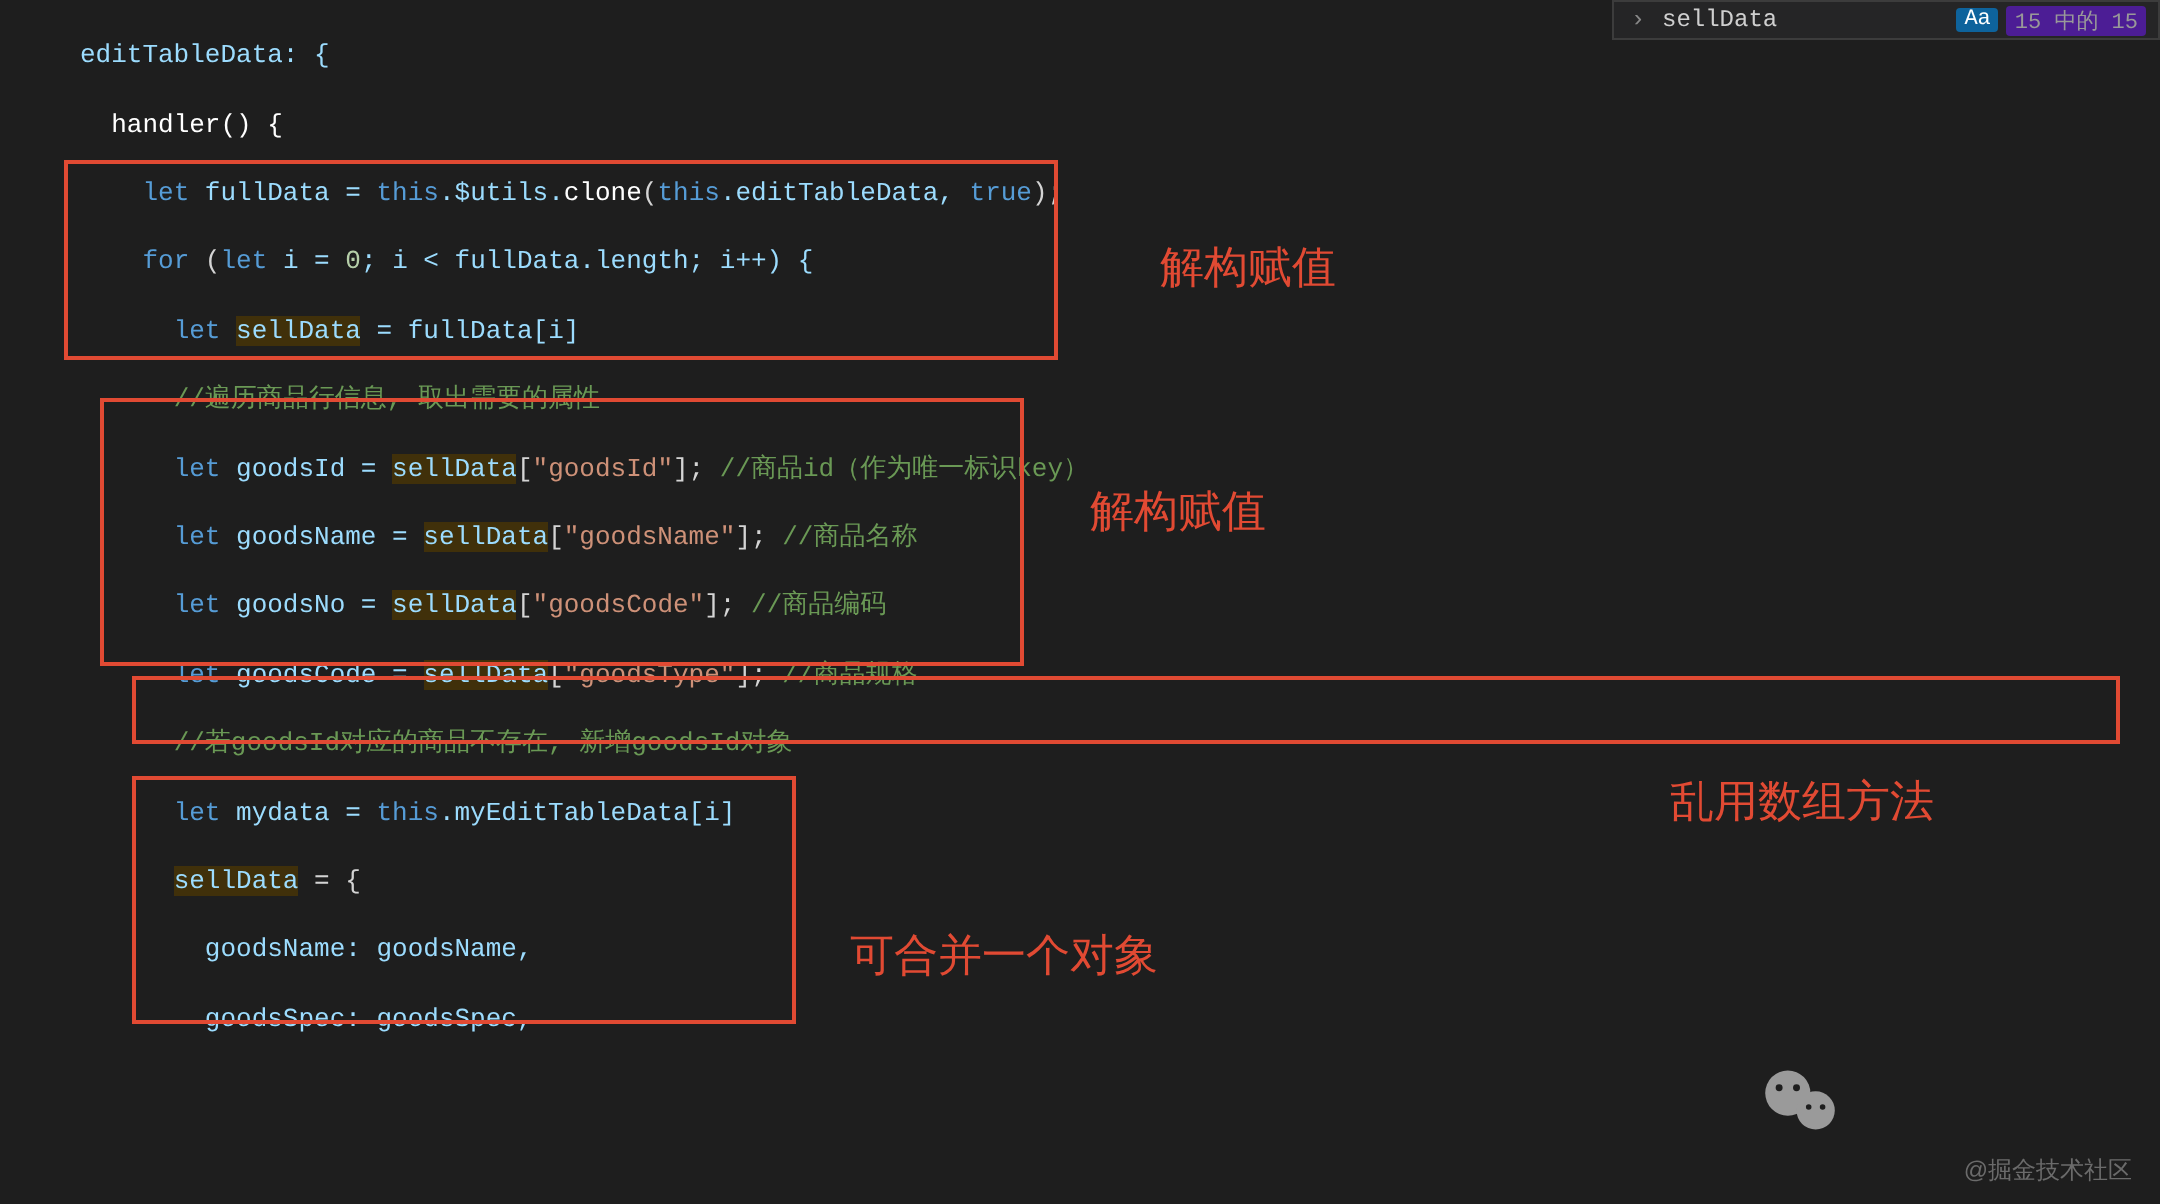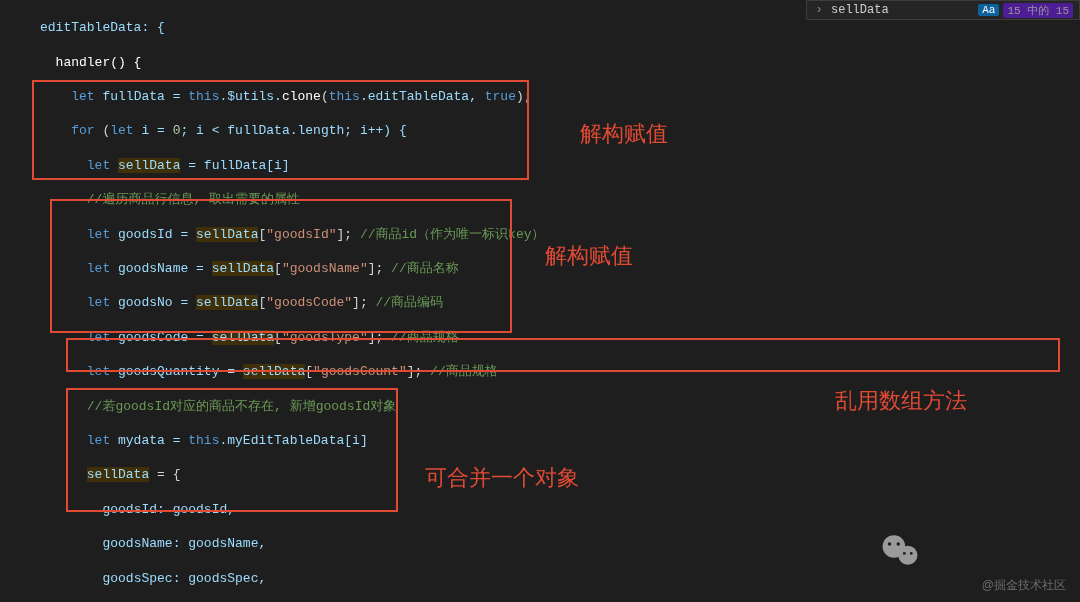--- a/index.html
+++ b/index.html
@@ -116,25 +116,23 @@
 <span class="line"><span class="pl">editTableData: {</span></span>
 <span class="line">  <span class="fn">handler() {</span></span>
 <span class="line">    <span class="kw">let</span><span class="pl"> fullData = </span><span class="kw">this</span><span class="pl">.$utils.</span><span class="fn">clone</span><span class="pu">(</span><span class="kw">this</span><span class="pl">.editTableData, </span><span class="kw">true</span><span class="pu">);</span></span>
 <span class="line">    <span class="kw">for</span><span class="pu"> (</span><span class="kw">let</span><span class="pl"> i = </span><span class="nu">0</span><span class="pl">; i &lt; fullData.length; i++) {</span></span>
 <span class="line">      <span class="kw">let</span><span class="pu"> </span><span class="pl hl">sellData</span><span class="pl"> = fullData[i]</span></span>
 <span class="line">      <span class="cm">//遍历商品行信息, 取出需要的属性</span></span>
 <span class="line">      <span class="kw">let</span><span class="pl"> goodsId = </span><span class="pl hl">sellData</span><span class="pu">[</span><span class="st">"goodsId"</span><span class="pu">]; </span><span class="cm">//商品id（作为唯一标识key）</span></span>
 <span class="line">      <span class="kw">let</span><span class="pl"> goodsName = </span><span class="pl hl">sellData</span><span class="pu">[</span><span class="st">"goodsName"</span><span class="pu">]; </span><span class="cm">//商品名称</span></span>
 <span class="line">      <span class="kw">let</span><span class="pl"> goodsNo = </span><span class="pl hl">sellData</span><span class="pu">[</span><span class="st">"goodsCode"</span><span class="pu">]; </span><span class="cm">//商品编码</span></span>
 <span class="line">      <span class="kw">let</span><span class="pl"> goodsCode = </span><span class="pl hl">sellData</span><span class="pu">[</span><span class="st">"goodsType"</span><span class="pu">]; </span><span class="cm">//商品规格</span></span>
-<span class="line">      <span class="kw">let</span><span class="pl"> goodsQuantity = </span><span class="pl hl">sellData</span><span class="pu">[</span><span class="st">"goodsCount"</span><span class="pu">]; </span><span class="cm">//商品规格</span></span>
 <span class="line">      <span class="cm">//若goodsId对应的商品不存在, 新增goodsId对象</span></span>
 <span class="line">      <span class="kw">let</span><span class="pl"> mydata = </span><span class="kw">this</span><span class="pl">.myEditTableData[i]</span></span>
 <span class="line">      <span class="pl hl">sellData</span><span class="pu"> = {</span></span>
-<span class="line">        <span class="pl">goodsId: goodsId,</span></span>
 <span class="line">        <span class="pl">goodsName: goodsName,</span></span>
 <span class="line">        <span class="pl">goodsSpec: goodsSpec,</span></span>
 
 
 
 
 
 
 
 

